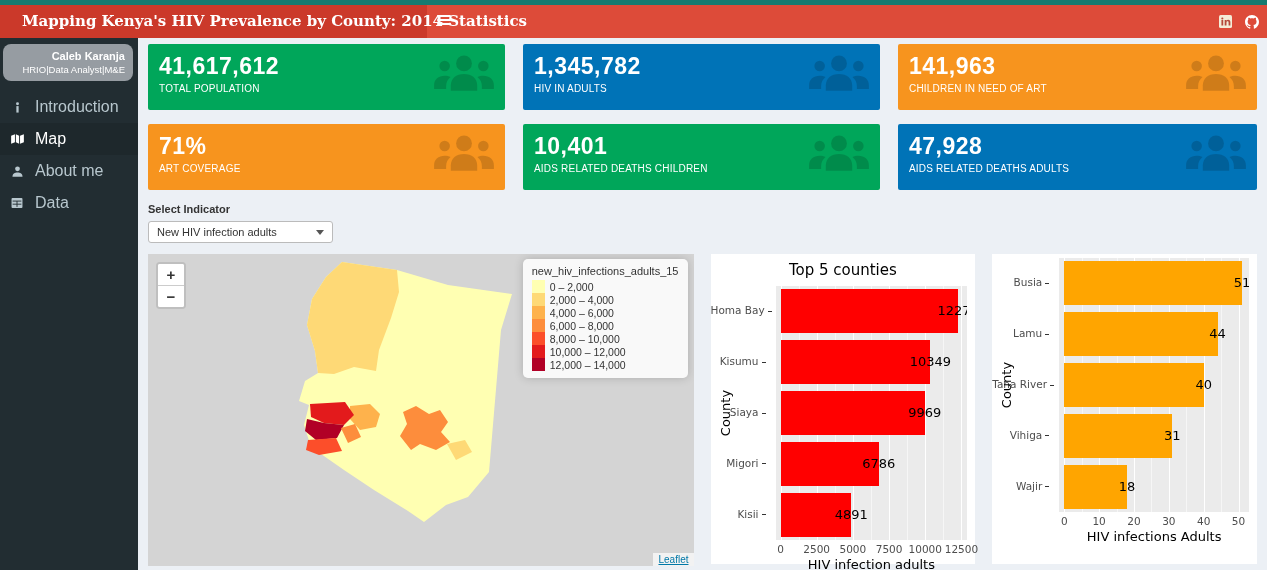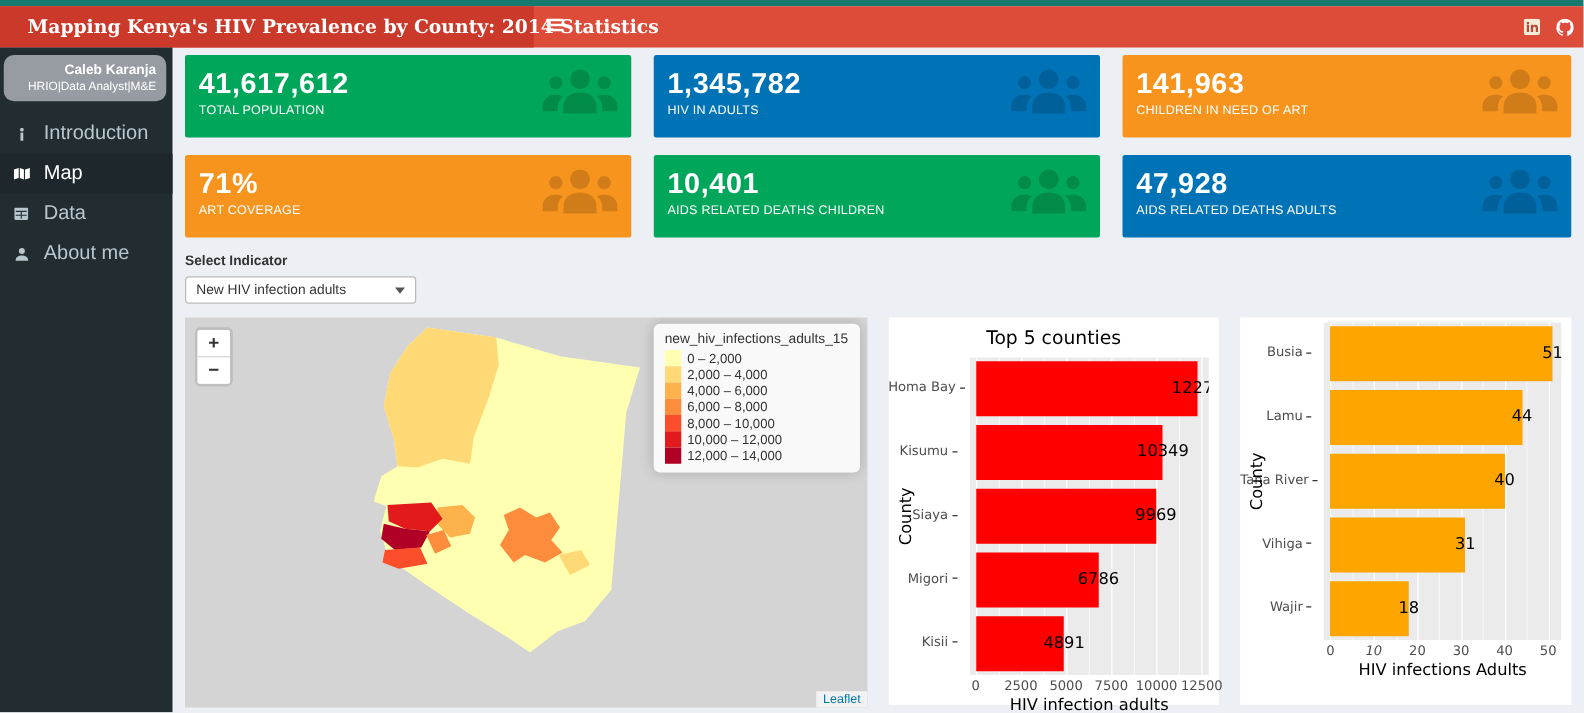--- a/index.html
+++ b/index.html
@@ -41,21 +41,21 @@
   .panels-row{margin-top:11px;display:flex;gap:17px;}
   .mapbox{position:relative;width:546px;height:312px;overflow:hidden;}
   .zoomctl{position:absolute;left:8px;top:8px;width:26px;border:2px solid rgba(0,0,0,.25);border-radius:4px;overflow:hidden;background:#fff;}
   .zbtn{width:26px;height:21px;line-height:21px;text-align:center;font-size:15px;font-weight:bold;color:#333;cursor:pointer;background:#fff;}
   .zbtn:first-child{border-bottom:1px solid #ccc;}
   .maplegend{position:absolute;right:6px;top:5px;background:rgba(255,255,255,.85);border-radius:5px;
              box-shadow:0 0 10px rgba(0,0,0,.18);padding:6px 9px 7px 9px;}
   .lg-title{font-size:11px;color:#333;margin-bottom:3px;white-space:nowrap;}
   .lg-row{display:flex;align-items:center;height:13px;font-size:10.5px;color:#333;}
   .lg-sw{width:13px;height:13px;margin-right:5px;flex:0 0 13px;}
-  .attrib{position:absolute;right:0;bottom:0;background:rgba(255,255,255,.7);font-size:10px;padding:1px 5px;color:#0078A8;cursor:pointer;}
+  .attrib{position:absolute;right:0;bottom:0;background:rgba(255,255,255,.7);font-size:10px;padding:1px 5px;color:#0078A8;cursor:pointer;text-decoration:underline;}
   
   .chart-card{position:relative;width:265px;height:310px;background:#fff;font-family:"DejaVu Sans",sans-serif;}
   .chart-title{text-align:center;font-size:15px;color:#000;padding-top:7px;height:21px;}
   .plot{position:relative;height:282px;}
   .panel{position:absolute;top:4px;height:254px;background:#ebebeb;overflow:hidden;}
   .pinner{position:absolute;left:5px;right:0;top:0;bottom:0;}
   .gl{position:absolute;top:0;bottom:0;width:1px;background:#fff;}
   .gl.minor{background:rgba(255,255,255,.55);}
   .bar{position:absolute;left:0;}
   .vlab{position:absolute;transform:translateX(-50%);font-size:13px;color:#000;white-space:nowrap;}
@@ -112,35 +112,35 @@
         <div class="menu-item active">
           <span class="mi-icon">
             <svg viewBox="0 0 14 11" width="13" height="10">
               <path fill="currentColor" d="M0 1.8 L4.2 .4 V9.2 L0 10.6 Z M5.2 .4 L8.8 1.8 V10.6 L5.2 9.2 Z M9.8 1.8 L14 .4 V9.2 L9.8 10.6 Z"></path>
             </svg>
           </span>
           <span>Map</span>
         </div>
         <div class="menu-item">
           <span class="mi-icon">
+            <svg viewBox="0 0 12 12" width="11" height="11">
+              <circle cx="6" cy="3.1" r="2.6" fill="currentColor"></circle>
+              <path d="M.5 11.6 C.5 8.3 3 7 6 7 C9 7 11.5 8.3 11.5 11.6 Z" fill="currentColor"></path>
+            </svg>
+          </span>
+          <span>About me</span>
+        </div>
+        <div class="menu-item">
+          <span class="mi-icon">
             <svg viewBox="0 0 12 11" width="12" height="10">
               <rect width="12" height="11" rx="1" fill="currentColor"></rect>
               <path d="M1.2 3.4 H10.8 M1.2 6.8 H10.8 M6 3.4 V9.8" stroke="#222d32" stroke-width="1" fill="none"></path>
             </svg>
           </span>
           <span>Data</span>
-        </div>
-        <div class="menu-item">
-          <span class="mi-icon">
-            <svg viewBox="0 0 12 12" width="11" height="11">
-              <circle cx="6" cy="3.1" r="2.6" fill="currentColor"></circle>
-              <path d="M.5 11.6 C.5 8.3 3 7 6 7 C9 7 11.5 8.3 11.5 11.6 Z" fill="currentColor"></path>
-            </svg>
-          </span>
-          <span>About me</span>
         </div>
       </nav>
   </aside>
 
   <main class="content">
     <div class="vb-grid" id="vb-grid">
         <div class="vbox" style="background: rgb(0, 166, 90);">
           <div class="vb-num">41,617,612</div>
           <div class="vb-label">TOTAL POPULATION</div>
           <div class="vb-icon"><svg viewBox="0 0 70 50" width="62" height="44">
@@ -359,21 +359,21 @@
                 <div class="vlab" style="left: 33.9623%; top: 220.6px;">18</div>
               </div>
             </div>
             <div class="ycat" style="left: 0px; width: 57px; top: 22.4px;">Busia<span class="tick"></span></div>
             <div class="ycat" style="left: 0px; width: 57px; top: 73.2px;">Lamu<span class="tick"></span></div>
             <div class="ycat" style="left: 0px; width: 57px; top: 124px;">Tana River<span class="tick"></span></div>
             <div class="ycat" style="left: 0px; width: 57px; top: 174.8px;">Vihiga<span class="tick"></span></div>
             <div class="ycat" style="left: 0px; width: 57px; top: 225.6px;">Wajir<span class="tick"></span></div>
             <div class="xaxis" style="left: 72px; right: 8px; top: 261px;">
               <span class="xtick" style="left: 0%;">0</span>
-              <span class="xtick" style="left: 18.8679%; font-style: italic;">10</span>
+              <span class="xtick" style="left: 18.8679%;">10</span>
               <span class="xtick" style="left: 37.7358%;">20</span>
               <span class="xtick" style="left: 56.6038%;">30</span>
               <span class="xtick" style="left: 75.4717%;">40</span>
               <span class="xtick" style="left: 94.3396%;">50</span>
             </div>
             <div class="xlabel" style="left: 67px; right: 8px; top: 275px;">HIV infections Adults</div>
             <div class="ytitle" style="left: 14px; top: 131px;">County</div>
           </div>
         </div>
     </div>

